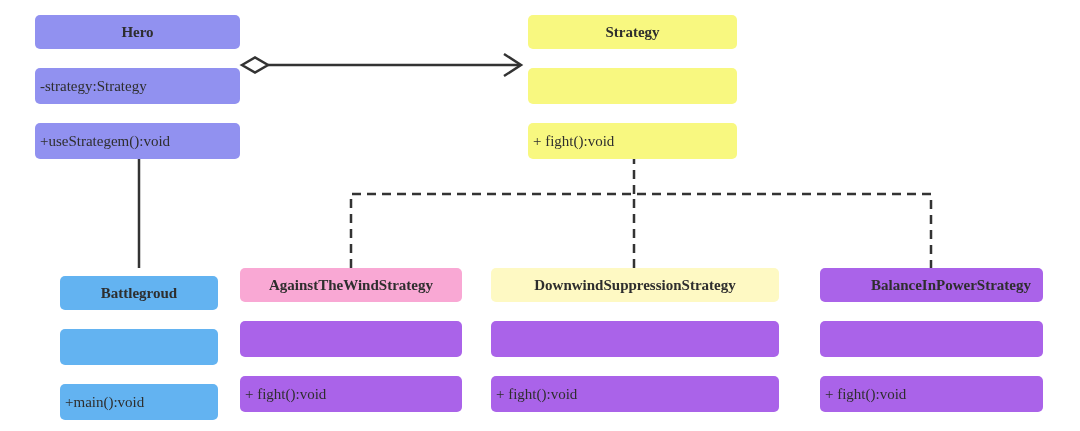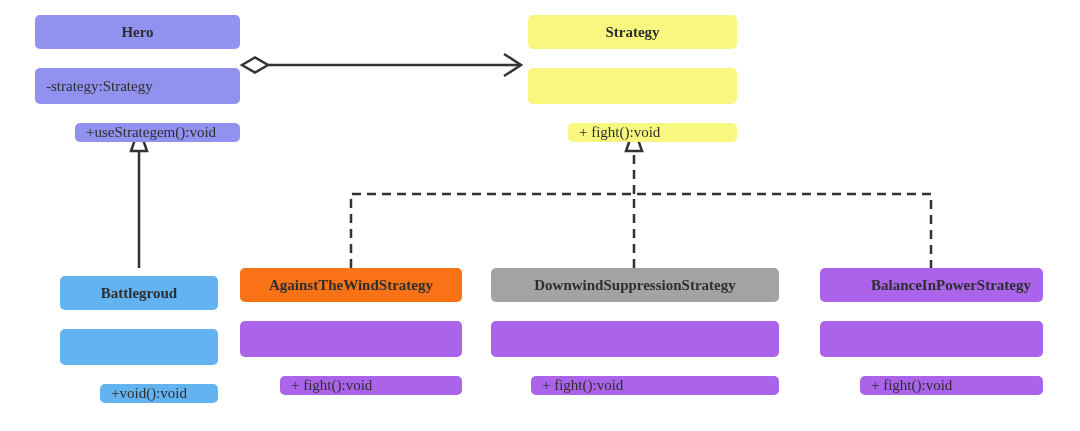--- a/index.html
+++ b/index.html
@@ -21,32 +21,32 @@
     flex-direction: column;
     gap: 19px;
     font-family: Liberation Serif, serif;
   }
   .compartment {
     border-radius: 5px;
     color: #2e2e2e;
     font-size: 15px;
     display: flex;
     align-items: center;
-    padding: 0 11px;
+    padding: 0 5px;
     white-space: nowrap;
     overflow: hidden;
   }
   .compartment.title {
     justify-content: center;
     font-weight: bold;
     height: 34px;
     padding: 0 4px;
   }
   .compartment.attr   { height: 36px; }
-  .compartment.method { height: 19px; margin-left: 40px; }
+  .compartment.method { height: 36px; }
 
   
   #box-hero        { left: 35px;  top: 15px;  width: 205px; }
   #box-strategy    { left: 528px; top: 15px;  width: 209px; }
   #box-battlegroud { left: 60px;  top: 276px; width: 158px; }
   #box-against     { left: 240px; top: 268px; width: 222px; }
   #box-downwind    { left: 491px; top: 268px; width: 288px; }
   #box-balance     { left: 820px; top: 268px; width: 223px; }
 
   svg.overlay {
@@ -98,31 +98,31 @@
 
   <div class="class-box" id="box-strategy">
     <div class="compartment title" style="background-color: rgb(248, 248, 128);">Strategy</div>
     <div class="compartment attr" style="background-color: rgb(248, 248, 128);"></div>
     <div class="compartment method" style="background-color: rgb(248, 248, 128);">+ fight():void</div>
   </div>
 
   <div class="class-box" id="box-battlegroud">
     <div class="compartment title" style="background-color: rgb(99, 179, 241);">Battlegroud</div>
     <div class="compartment attr" style="background-color: rgb(99, 179, 241);"></div>
-    <div class="compartment method" style="background-color: rgb(99, 179, 241);">+void():void</div>
+    <div class="compartment method" style="background-color: rgb(99, 179, 241);">+main():void</div>
   </div>
 
   <div class="class-box" id="box-against">
-    <div class="compartment title" style="background-color: #f97316;">AgainstTheWindStrategy</div>
+    <div class="compartment title" style="background-color: #f9a8d4;">AgainstTheWindStrategy</div>
     <div class="compartment attr" style="background-color: rgb(170, 99, 233);"></div>
     <div class="compartment method" style="background-color: rgb(170, 99, 233);">+ fight():void</div>
   </div>
 
   <div class="class-box" id="box-downwind">
-    <div class="compartment title" style="background-color: #a3a3a3;">DownwindSuppressionStrategy</div>
+    <div class="compartment title" style="background-color: #fef9c3;">DownwindSuppressionStrategy</div>
     <div class="compartment attr" style="background-color: rgb(170, 99, 233);"></div>
     <div class="compartment method" style="background-color: rgb(170, 99, 233);">+ fight():void</div>
   </div>
 
   <div class="class-box" id="box-balance">
     <div class="compartment title" style="background-color: rgb(170, 99, 233); padding-left: 43px;">BalanceInPowerStrategy</div>
     <div class="compartment attr" style="background-color: rgb(170, 99, 233);"></div>
     <div class="compartment method" style="background-color: rgb(170, 99, 233);">+ fight():void</div>
   </div>
 

